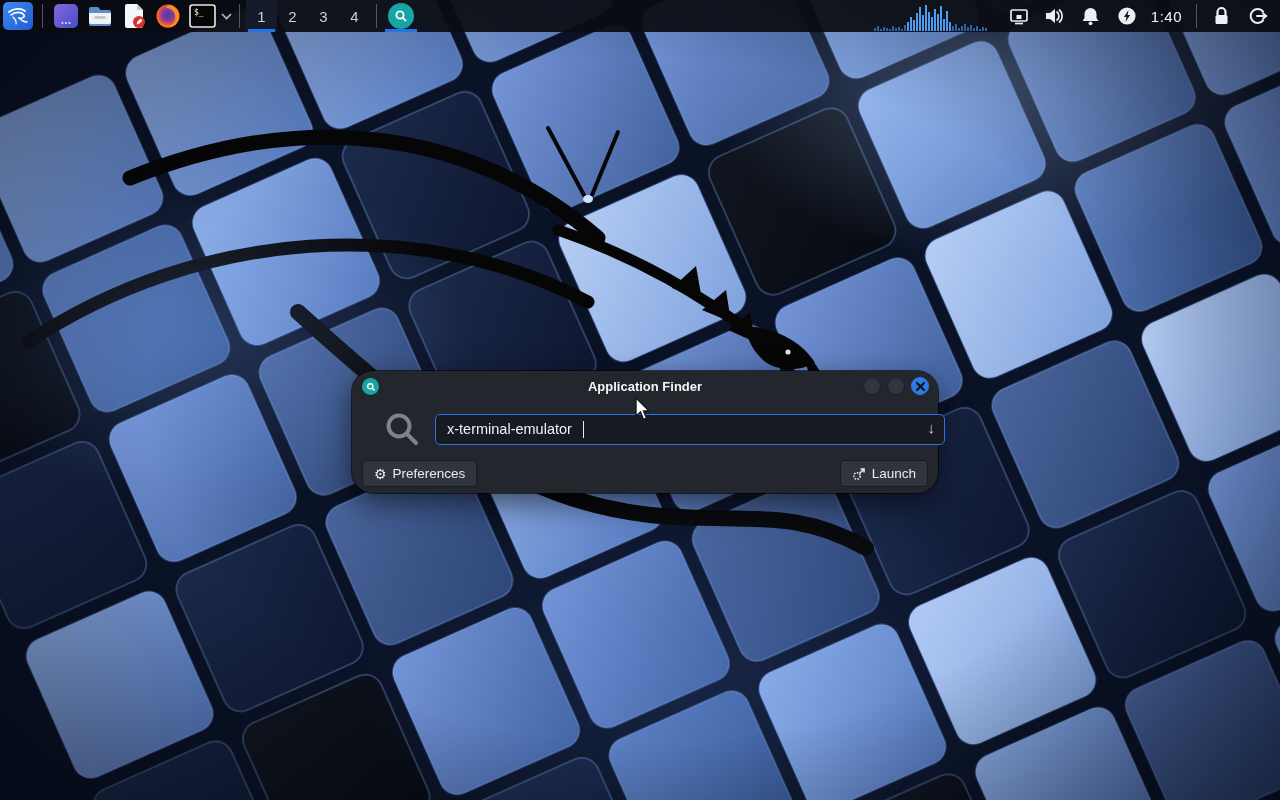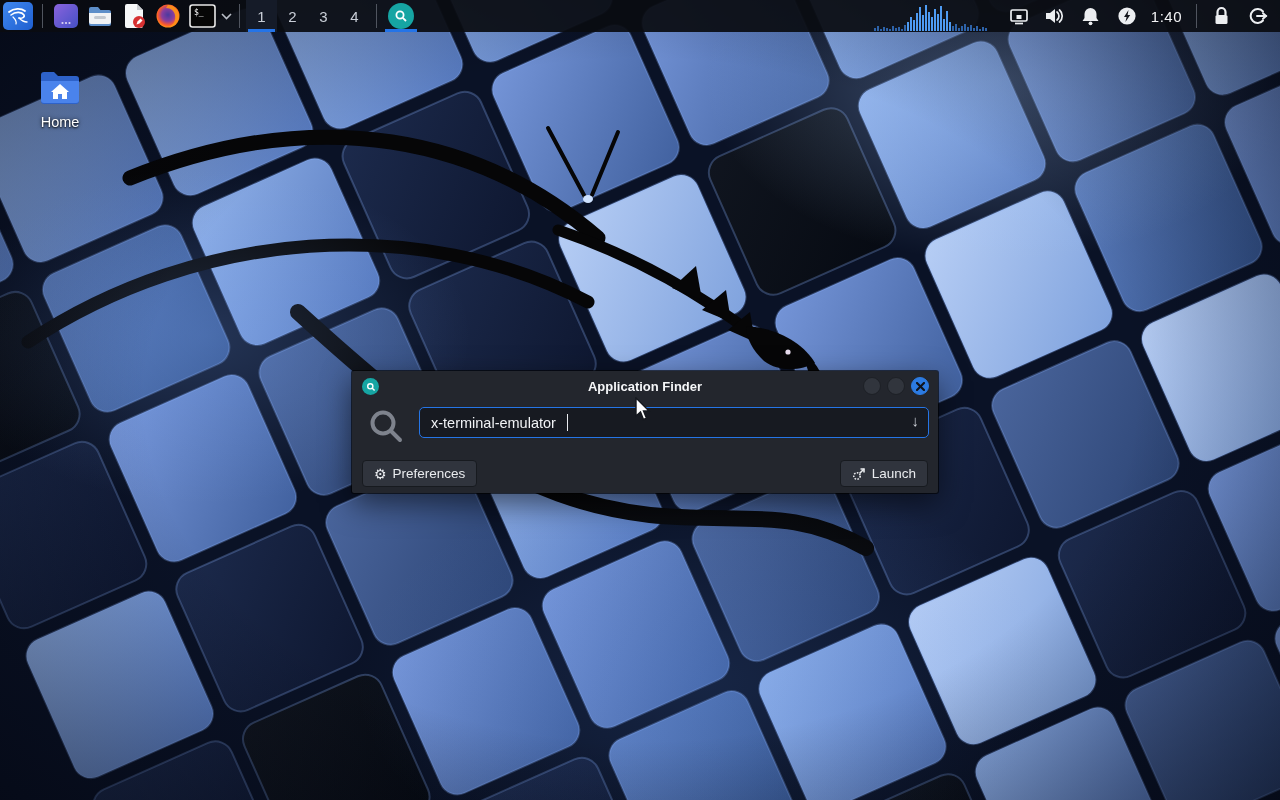--- a/index.html
+++ b/index.html
@@ -50,33 +50,33 @@
 
   
   .desktop-icon { position:absolute; width:104px; left:8px; display:flex; flex-direction:column;
     align-items:center; z-index:10; }
   .desktop-icon .glyph { height:52px; display:flex; align-items:flex-end; justify-content:center; }
   .desktop-icon .label { margin-top:6px; font-size:14.5px; color:#ffffff;
     text-shadow:0 1px 2px rgba(0,0,0,.95), 0 0 4px rgba(0,0,0,.6); }
 
   
   .dialog { position:absolute; left:352px; top:371px; width:586px; height:122px;
-    background:#23262d; border-radius:2px; box-shadow:0 10px 30px rgba(0,0,0,.55),0 0 0 1px rgba(0,0,0,.6);
+    background:#23262d; border-radius:21px; box-shadow:0 10px 30px rgba(0,0,0,.55),0 0 0 1px rgba(0,0,0,.6);
     z-index:50; }
   .titlebar { position:relative; height:30px; display:flex; align-items:center; }
   .titlebar .app-badge { position:absolute; left:10px; top:7px; width:17px; height:17px;
     border-radius:50%; background:#16a5a3; display:flex; align-items:center; justify-content:center; }
   .titlebar .title { flex:1; text-align:center; font-size:13px; font-weight:bold; color:#f5f6f8; }
   .tb-controls { position:absolute; right:9px; top:6px; display:flex; gap:6px; }
   .tb-circle { width:18px; height:18px; border-radius:50%; background:#31353d;
     border:1px solid #1d2026; }
   .tb-close { width:18px; height:18px; border-radius:50%; background:#2c7be2; border:1px solid #2c7be2;
     display:flex; align-items:center; justify-content:center; }
-  .dlg-search-row { position:absolute; left:0; top:36px; width:100%; height:44px;
-    display:flex; }
+  .dlg-search-row { position:absolute; left:16px; top:36px; width:100%; height:44px;
+    display:flex; align-items:center; }
   .big-mag { margin-left:15px; flex:none; }
   .search-field { position:relative; margin-left:14px; width:510px; height:31px;
     background:#171a21; border:1.5px solid #2575e6; border-radius:5px;
     display:flex; align-items:center; padding-left:11px; }
   .search-field .val { font-size:14.5px; color:#f0f2f5; }
   .search-field .caret { width:1.5px; height:17px; background:#e9ebef; margin-left:11px; }
   .search-field .drop-arrow { position:absolute; right:9px; top:4px; font-size:15px; color:#cfd3da; }
   .dlg-btn-row { position:absolute; left:0; bottom:6px; width:100%; padding:0 10px;
     display:flex; justify-content:space-between; }
   .gtk-btn { height:27px; background:#30343d; border:1px solid #171a1f; border-radius:4px;
@@ -213,34 +213,20 @@
         <path d="M 746,326 C 778,328 804,344 815,363 C 802,370 780,373 764,361 C 753,351 746,338 746,326 Z"></path>
         <path d="M 812,360 C 822,372 826,382 818,390 C 812,382 808,372 806,364 Z"></path>
       </g>
       <circle cx="788" cy="352" r="2.6" fill="#e8ddee" stroke="none"></circle>
       <ellipse cx="588" cy="199" rx="5" ry="4" fill="#cfe2ff" stroke="none"></ellipse>
     </g>
   </svg>
   <div class="wall-light"></div>
   <div class="wall-vignette"></div>
 
-  <div class="desktop-icon" style="top:56px">
-    <div class="glyph">
-      <svg width="44" height="40" viewBox="0 0 44 40">
-        <path d="M3,7 a3,3 0 0 1 3,-3 h10 l4,4 h18 a3,3 0 0 1 3,3 v22 a3,3 0 0 1 -3,3 h-32 a3,3 0 0 1 -3,-3 Z" fill="#2e62c9"></path>
-        <path d="M3,13 h38 v19 a3,3 0 0 1 -3,3 h-32 a3,3 0 0 1 -3,-3 Z" fill="#4a83ec"></path>
-        <g fill="#ffffff">
-            <polygon points="22,16 13,24 31,24"></polygon>
-            <rect x="15" y="24" width="14" height="7"></rect>
-            <rect x="20" y="26" width="4" height="5" fill="#4a83ec"></rect>
-          </g>
-      </svg>
-    </div>
-    <div class="label">Home</div>
-  </div>
 
 
 
 
   <div class="panel">
     <div class="kali-btn">
       <svg width="22" height="22" viewBox="0 0 22 22" fill="none" stroke="#ffffff" stroke-linecap="round">
         <path d="M2,7 C7,3 14,3 18,6" stroke-width="1.8"></path>
         <path d="M4,10 C9,6 15,7 17,10 C18,12 15,14 12,13" stroke-width="1.6"></path>
         <path d="M12,13 C14,15 17,17 20,17" stroke-width="1.4"></path>

